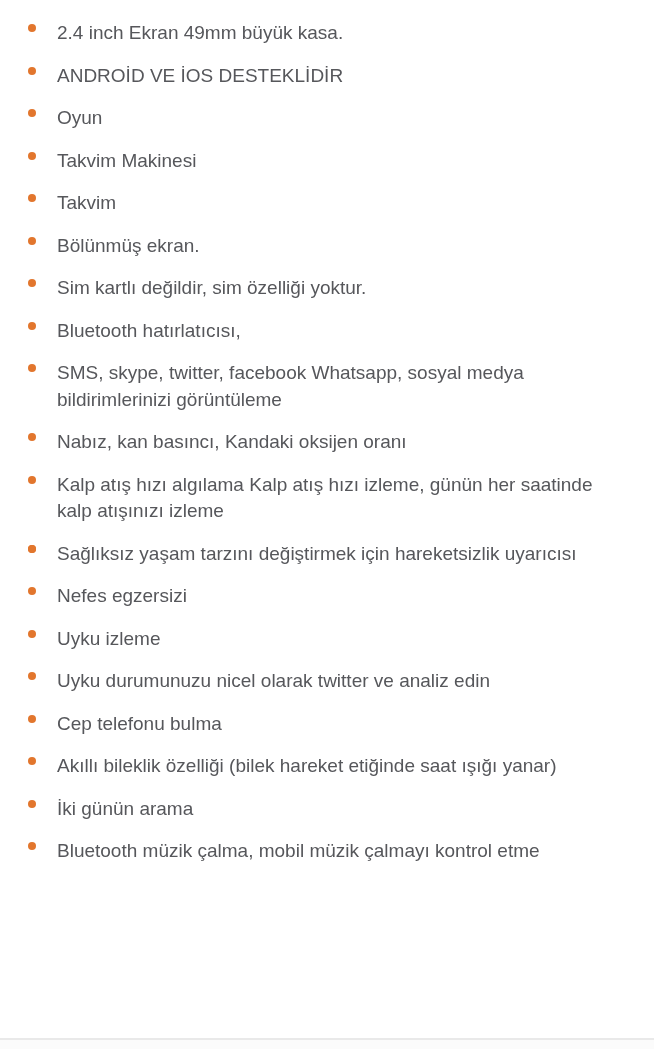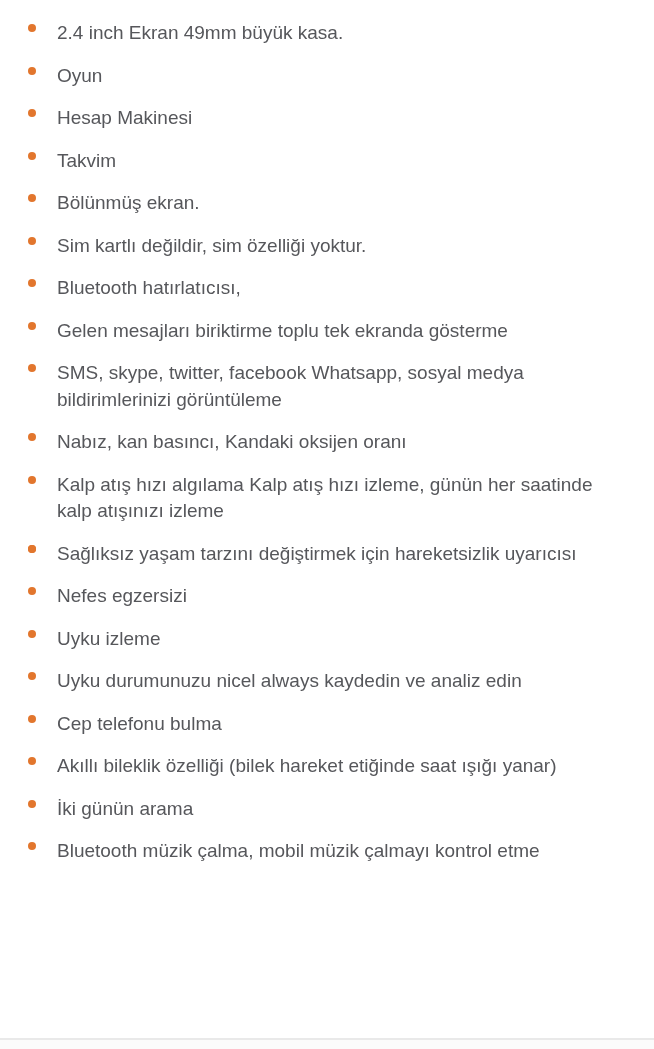--- a/index.html
+++ b/index.html
@@ -47,36 +47,36 @@
     height: 9px;
     background: #fbfbfb;
     border-top: 2px solid #e9e9e9;
   }
 </style>
 </head>
 <body>
 
 <ul class="feature-list">
   <li><span class="bullet"></span><span class="item-text">2.4 inch Ekran 49mm büyük kasa.</span></li>
+  <li><span class="bullet"></span><span class="item-text">ANDROİD VE İOS DESTEKLİDİR</span></li>
   <li><span class="bullet"></span><span class="item-text">Oyun</span></li>
-  <li><span class="bullet"></span><span class="item-text">Hesap Makinesi</span></li>
+  <li><span class="bullet"></span><span class="item-text">Takvim Makinesi</span></li>
   <li><span class="bullet"></span><span class="item-text">Takvim</span></li>
   <li><span class="bullet"></span><span class="item-text">Bölünmüş ekran.</span></li>
   <li><span class="bullet"></span><span class="item-text">Sim kartlı değildir, sim özelliği yoktur.</span></li>
   <li><span class="bullet"></span><span class="item-text">Bluetooth hatırlatıcısı,</span></li>
-  <li><span class="bullet"></span><span class="item-text">Gelen mesajları biriktirme toplu tek ekranda gösterme</span></li>
   <li><span class="bullet"></span><span class="item-text">SMS, skype, twitter, facebook Whatsapp, sosyal medya
 bildirimlerinizi görüntüleme</span></li>
   <li><span class="bullet"></span><span class="item-text">Nabız, kan basıncı, Kandaki oksijen oranı</span></li>
   <li><span class="bullet"></span><span class="item-text">Kalp atış hızı algılama Kalp atış hızı izleme, günün her saatinde
 kalp atışınızı izleme</span></li>
   <li><span class="bullet"></span></li>
   <li><span class="bullet"></span><span class="item-text">Sağlıksız yaşam tarzını değiştirmek için hareketsizlik uyarıcısı</span></li>
   <li><span class="bullet"></span><span class="item-text">Nefes egzersizi</span></li>
   <li><span class="bullet"></span><span class="item-text">Uyku izleme</span></li>
-  <li><span class="bullet"></span><span class="item-text">Uyku durumunuzu nicel always kaydedin ve analiz edin</span></li>
+  <li><span class="bullet"></span><span class="item-text">Uyku durumunuzu nicel olarak twitter ve analiz edin</span></li>
   <li><span class="bullet"></span><span class="item-text">Cep telefonu bulma</span></li>
   <li><span class="bullet"></span><span class="item-text">Akıllı bileklik özelliği (bilek hareket etiğinde saat ışığı yanar)</span></li>
   <li><span class="bullet"></span><span class="item-text">İki günün arama</span></li>
   <li><span class="bullet"></span><span class="item-text">Bluetooth müzik çalma, mobil müzik çalmayı kontrol etme</span></li>
 </ul>
 
 <div class="bottom-divider"></div>
 
 </body></html>

